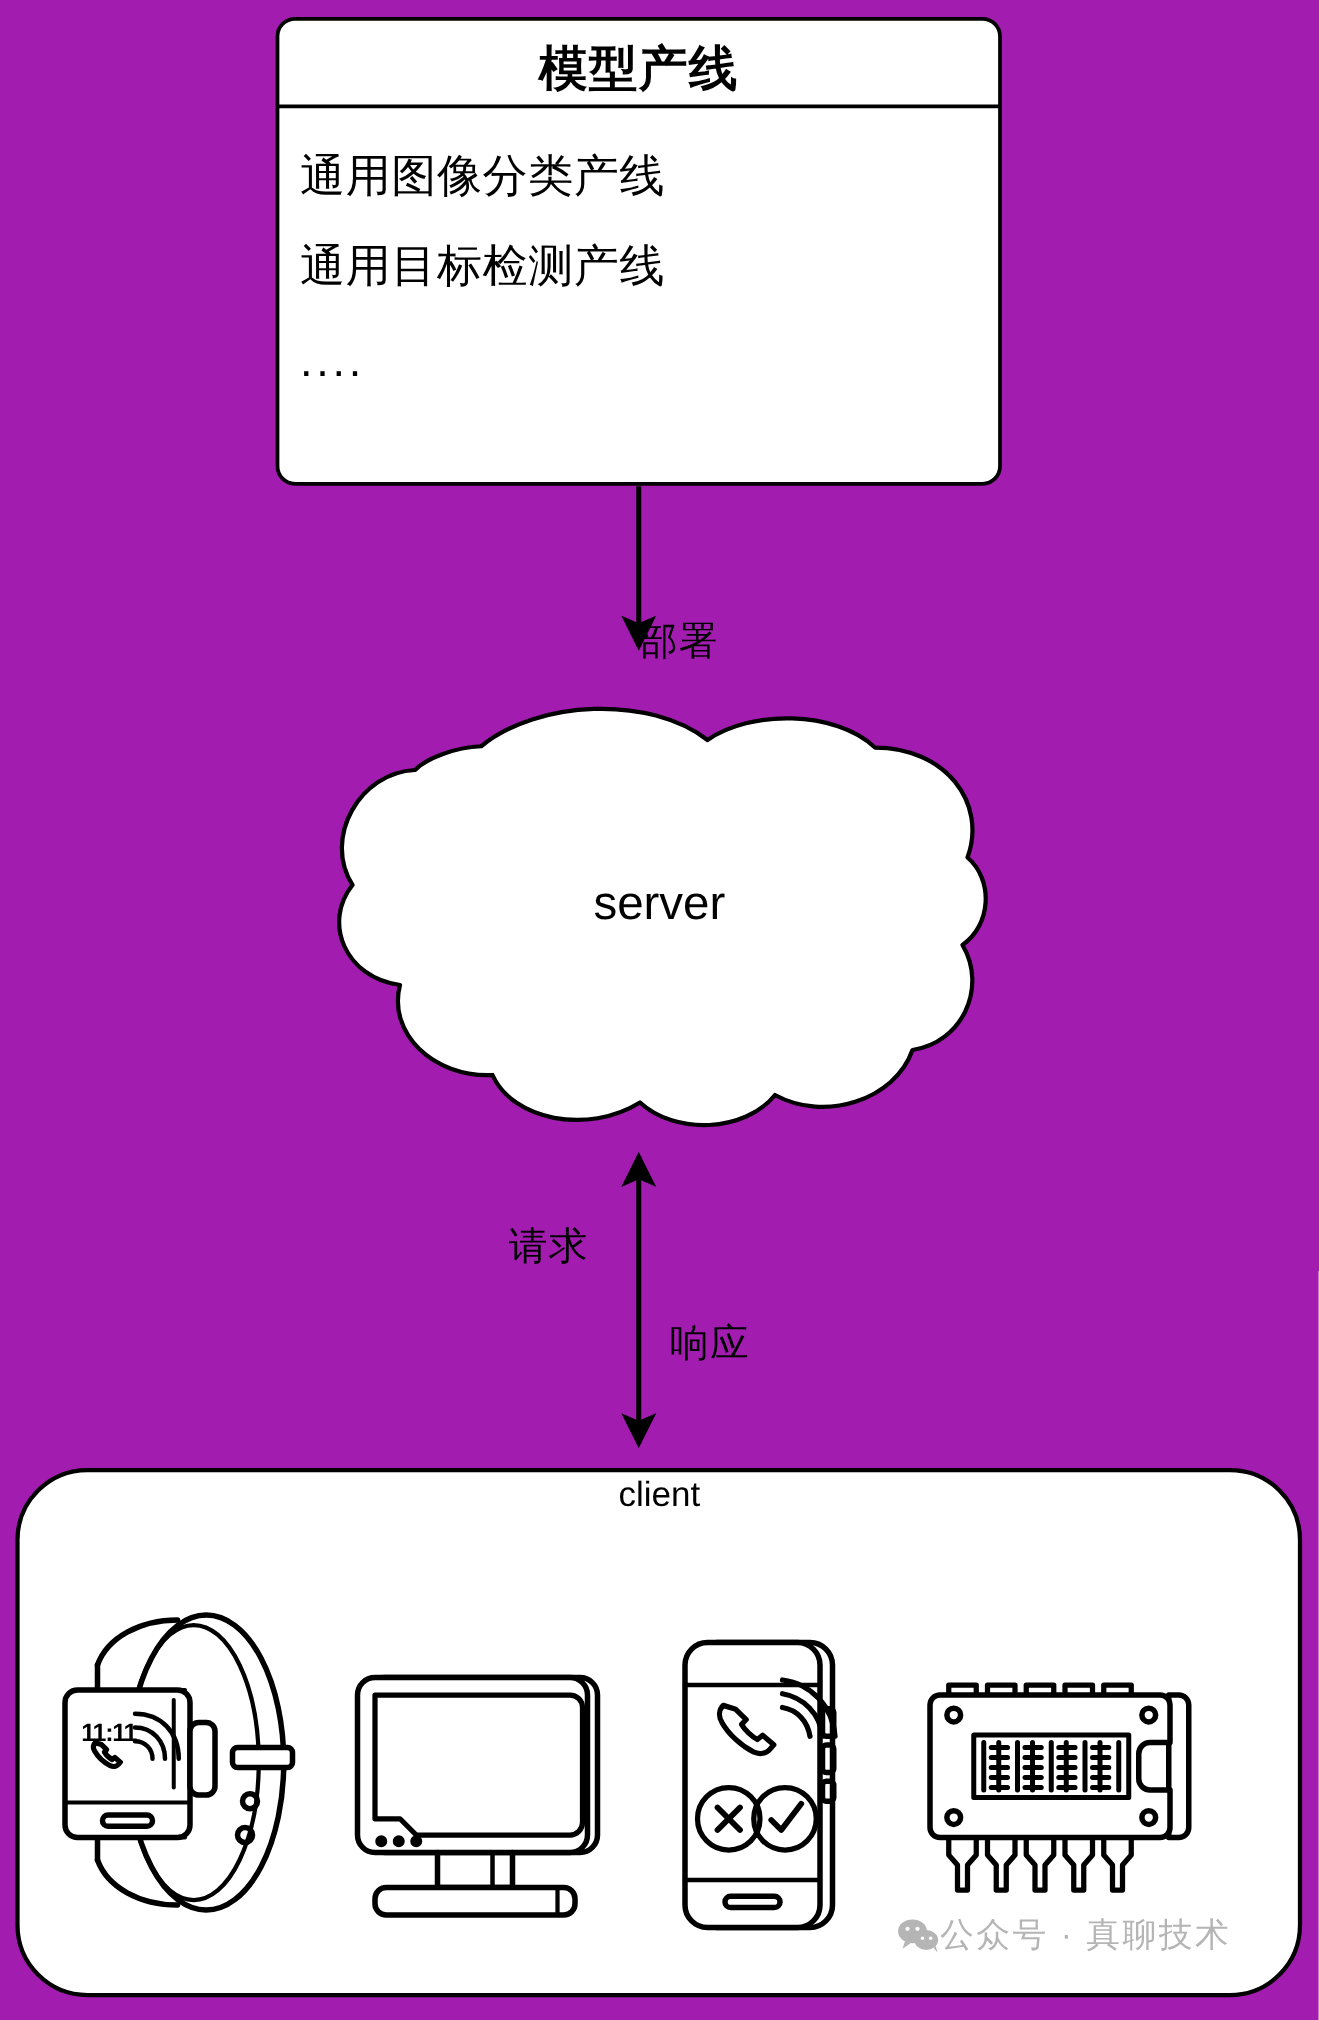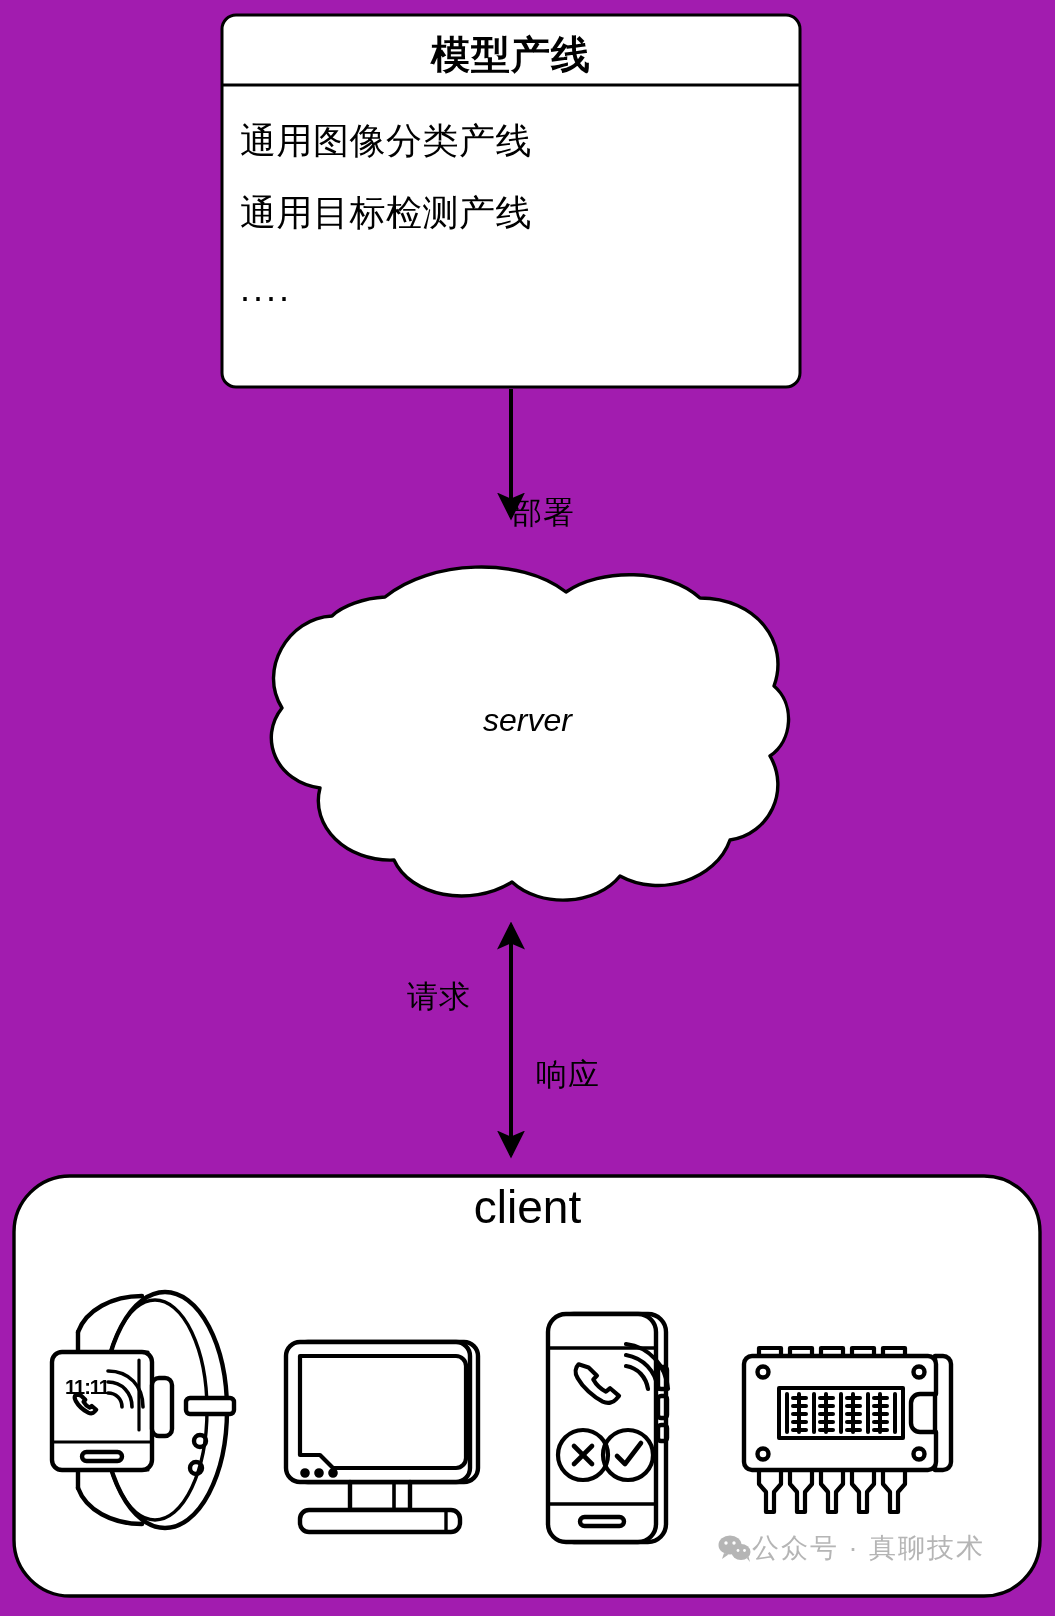--- a/index.html
+++ b/index.html
@@ -57,29 +57,28 @@
   }
   .label-deploy { left: 511px; top: 492px; }
   .label-request { left: 407px; top: 976px; }
   .label-response { left: 536px; top: 1054px; }
   
   .server-label {
     left: 0px;
     top: 702px;
     width: 1055px;
     text-align: center;
-    font-size: 32px;
-    font-style: italic;
+    font-size: 38px;
   }
   .client-label {
     left: 0px;
     top: 1180px;
     width: 1055px;
     text-align: center;
-    font-size: 46px;
+    font-size: 28px;
   }
   
   #watermark {
     position: absolute;
     left: 718px;
     top: 1530px;
     display: flex;
     align-items: center;
     color: #b5b5b5;
   }

